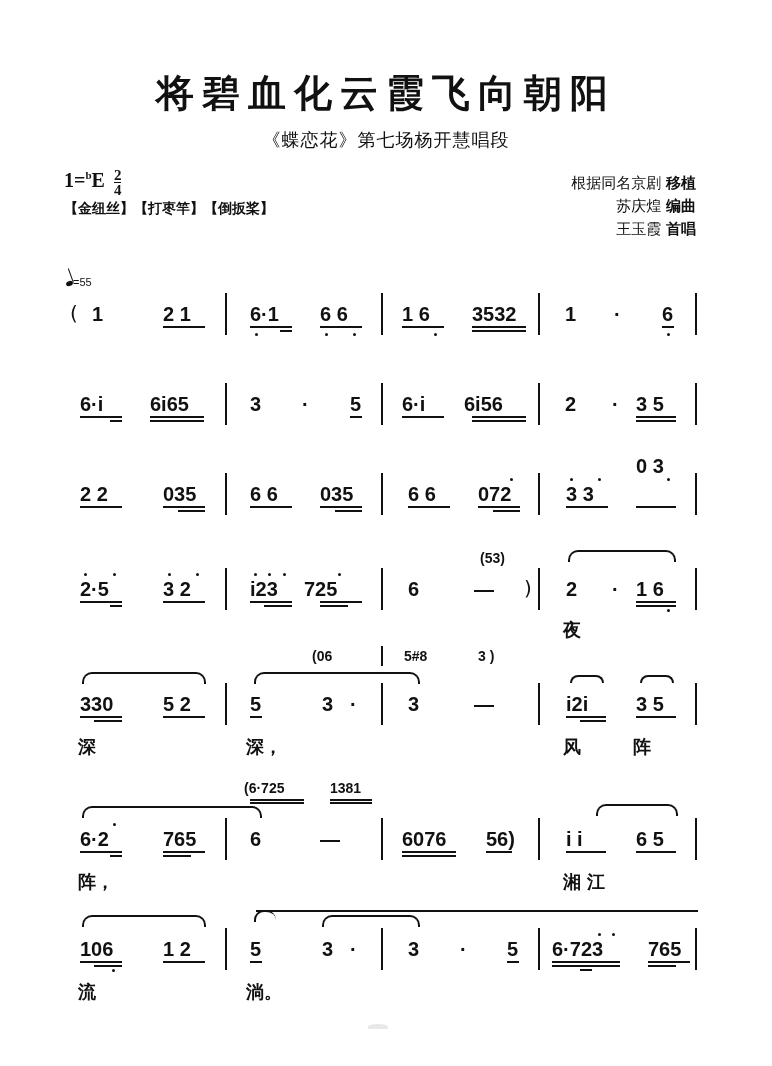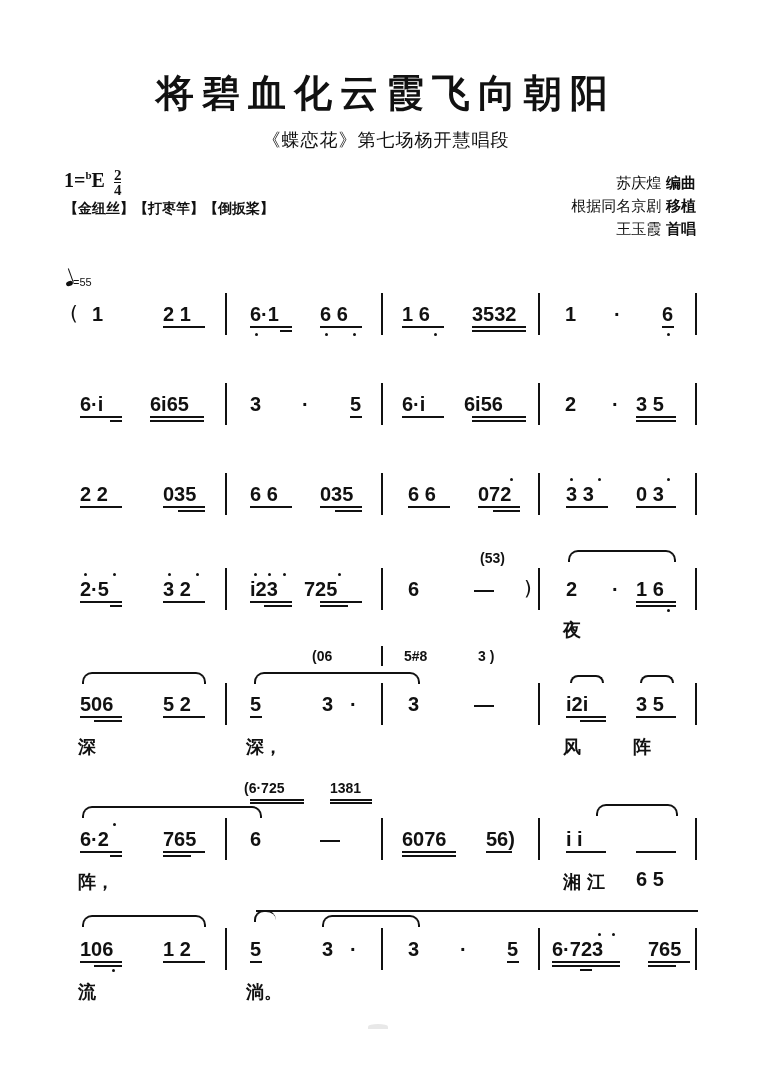--- a/index.html
+++ b/index.html
@@ -36,22 +36,22 @@
 <div class="abs title">将碧血化云霞飞向朝阳</div>
 <div class="abs subtitle">《蝶恋花》第七场杨开慧唱段</div>
 
 <div class="abs key">
   <span>1=</span><sup>b</sup><span>E</span>
   <span class="ts"><span class="num">2</span><span>4</span></span>
 </div>
 <div class="abs banzi">【金纽丝】【打枣竿】【倒扳桨】</div>
 
 <div class="abs credits">
+  <div><span>根据同名京剧</span> <b>移植</b></div>
   <div><span>苏庆煌</span> <b>编曲</b></div>
-  <div><span>根据同名京剧</span> <b>移植</b></div>
   <div><span>王玉霞</span> <b>首唱</b></div>
 </div>
 
 <div class="abs tempo">
   <span class="note-glyph"></span><span>=55</span>
 </div>
 
 <div>
   <span class="paren" style="left:70px;top:301px;">(</span>
   <span class="n" style="left:92px;top:303px;">1</span>
@@ -126,21 +126,21 @@
   <div class="ul1" style="left:408px;top:506px;width:42px;"></div>
   <span class="n" style="left:478px;top:483px;">072</span>
   <div class="ul1" style="left:478px;top:506px;width:42px;"></div>
   <div class="ul1" style="left:493px;top:510px;width:27px;"></div>
   <div class="dot" style="left:510px;top:478px;"></div>
   <div class="bar" style="left:538px;top:473px;height:42px;"></div>
   <span class="n" style="left:566px;top:483px;">3 3</span>
   <div class="ul1" style="left:566px;top:506px;width:42px;"></div>
   <div class="dot" style="left:570px;top:478px;"></div>
   <div class="dot" style="left:598px;top:478px;"></div>
-  <span class="n" style="left:636px;top:483px;text-align:right;">0 3</span>
+  <span class="n" style="left:636px;top:455px;text-align:right;">0 3</span>
   <div class="ul1" style="left:636px;top:506px;width:40px;"></div>
   <div class="dot" style="left:667px;top:478px;"></div>
   <div class="bar" style="left:695px;top:473px;height:42px;"></div>
 </div>
 
 <div>
   <span class="n" style="left:80px;top:578px;">2·5</span>
   <div class="ul1" style="left:80px;top:601px;width:42px;"></div>
   <div class="ul1" style="left:110px;top:605px;width:12px;"></div>
   <div class="dot" style="left:84px;top:573px;"></div>
@@ -177,21 +177,21 @@
   <span class="lyric" style="left:563px;top:618px;">夜</span>
 </div>
 
 <div>
   <span class="n small" style="left:312px;top:648px;">(06</span>
   <div class="bar" style="left:381px;top:646px;height:20px;"></div>
   <span class="n small" style="left:404px;top:648px;">5#8</span>
   <span class="n small" style="left:478px;top:648px;">3 )</span>
   <div class="slur" style="left:82px;top:672px;width:120px;"></div>
   <div class="slur" style="left:254px;top:672px;width:162px;"></div>
-  <span class="n" style="left:80px;top:693px;">506</span>
+  <span class="n" style="left:80px;top:693px;">330</span>
   <div class="ul1" style="left:80px;top:716px;width:42px;"></div>
   <div class="ul1" style="left:94px;top:720px;width:28px;"></div>
   <span class="n" style="left:163px;top:693px;">5 2</span>
   <div class="ul1" style="left:163px;top:716px;width:42px;"></div>
   <div class="bar" style="left:225px;top:683px;height:42px;"></div>
   <span class="n" style="left:250px;top:693px;">5</span>
   <div class="ul1" style="left:250px;top:716px;width:12px;"></div>
   <span class="n" style="left:322px;top:693px;">3</span>
   <span class="n" style="left:350px;top:693px;">·</span>
   <div class="bar" style="left:381px;top:683px;height:42px;"></div>
@@ -233,21 +233,21 @@
   <div class="bar" style="left:381px;top:818px;height:42px;"></div>
   <span class="n" style="left:402px;top:828px;">6076</span>
   <div class="ul1" style="left:402px;top:851px;width:54px;"></div>
   <div class="ul1" style="left:402px;top:855px;width:54px;"></div>
   <span class="n" style="left:486px;top:828px;">56)</span>
   <div class="ul1" style="left:486px;top:851px;width:26px;"></div>
   <div class="bar" style="left:538px;top:818px;height:42px;"></div>
   <div class="slur" style="left:596px;top:804px;width:78px;"></div>
   <span class="n" style="left:566px;top:828px;">i i</span>
   <div class="ul1" style="left:566px;top:851px;width:40px;"></div>
-  <span class="n" style="left:636px;top:828px;margin-top:40px;">6 5</span>
+  <span class="n" style="left:636px;top:828px;">6 5</span>
   <div class="ul1" style="left:636px;top:851px;width:40px;"></div>
   <div class="bar" style="left:695px;top:818px;height:42px;"></div>
   <span class="lyric" style="left:78px;top:870px;">阵，</span>
   <span class="lyric" style="left:563px;top:870px;letter-spacing:6px;">湘江</span>
 </div>
 
 <div>
   <div class="slur" style="left:82px;top:915px;width:120px;"></div>
   <div class="line" style="left:256px;top:910px;width:442px;"></div>
   <div class="slur" style="left:254px;top:910px;width:20px;border-right:none;"></div>

